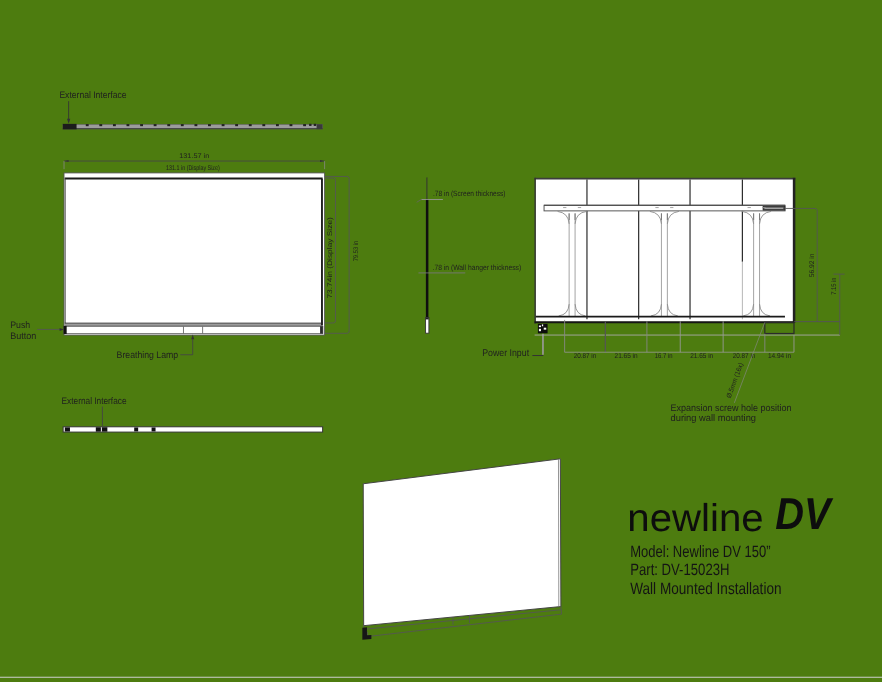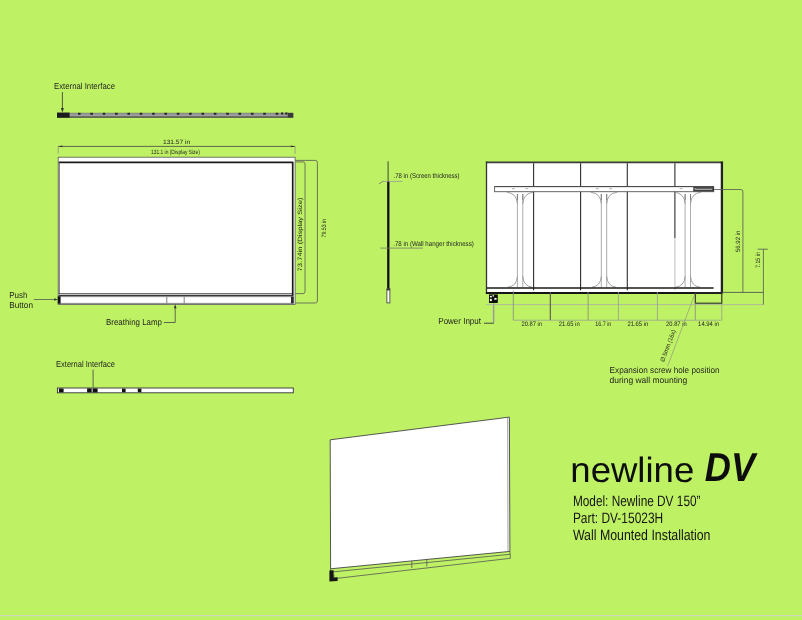--- a/index.html
+++ b/index.html
@@ -1,17 +1,17 @@
 <!DOCTYPE html>
 <html><head>
 <meta charset="utf-8">
 <title>Newline DV 150 Wall Mounted Installation</title>
 <style>
   html,body { margin:0; padding:0; background:#fff; }
-  #page { position:relative; width:802px; height:620px; background:#bef264; overflow:hidden;text-decoration:underline; }
+  #page { position:relative; width:802px; height:620px; background:#4d7c0f; overflow:hidden;text-decoration:underline; }
   svg { position:absolute; left:0; top:0; }
   text { font-family:"Liberation Sans", sans-serif; }
 </style>
 </head>
 <body>
 <div id="page">
 <svg width="802" height="620" viewBox="0 0 802 620" shape-rendering="geometricPrecision" text-rendering="geometricPrecision">
 
 <text x="54" y="88.8" font-size="8.7px" fill="#1f1f1f" textLength="61" lengthAdjust="spacingAndGlyphs">External Interface</text>
 

